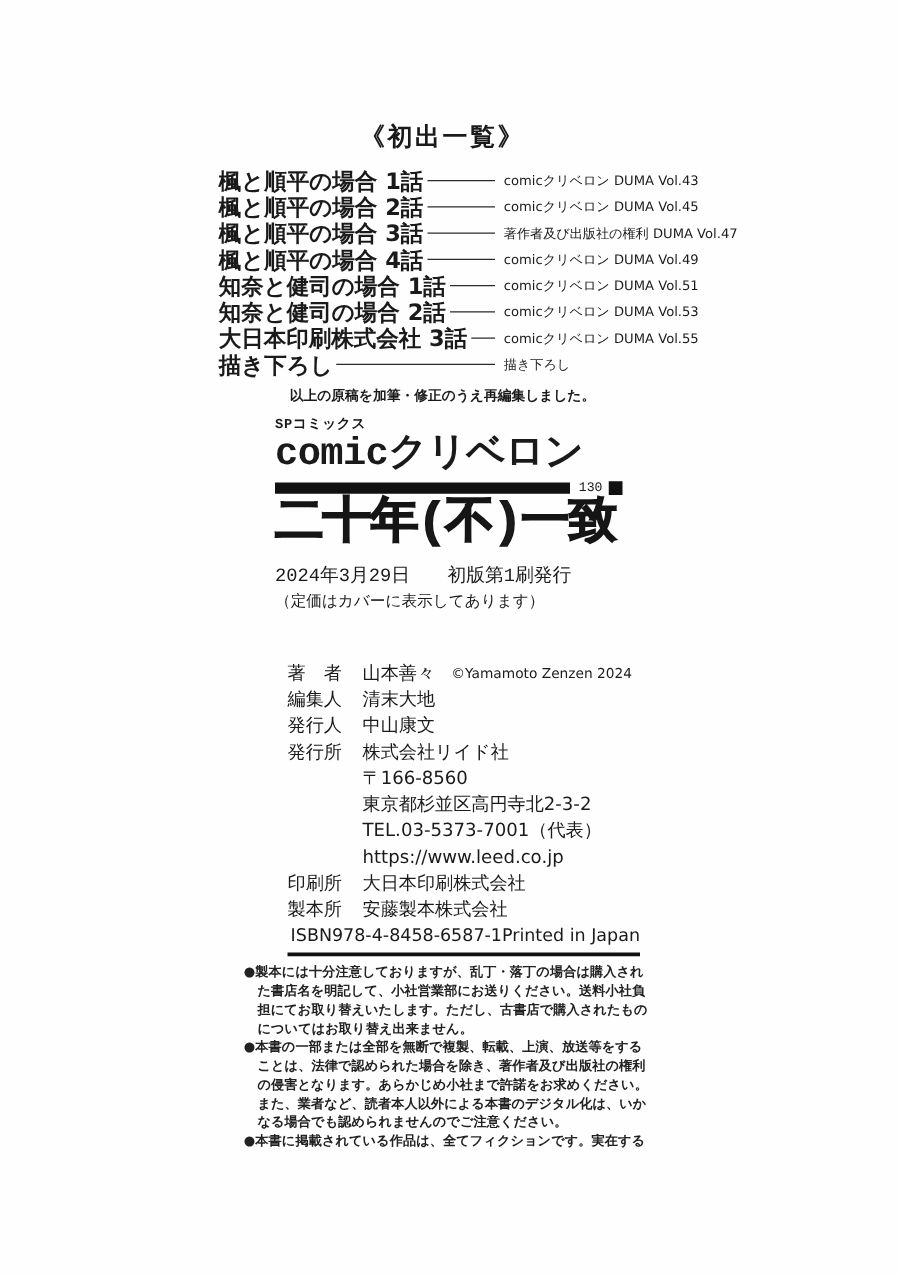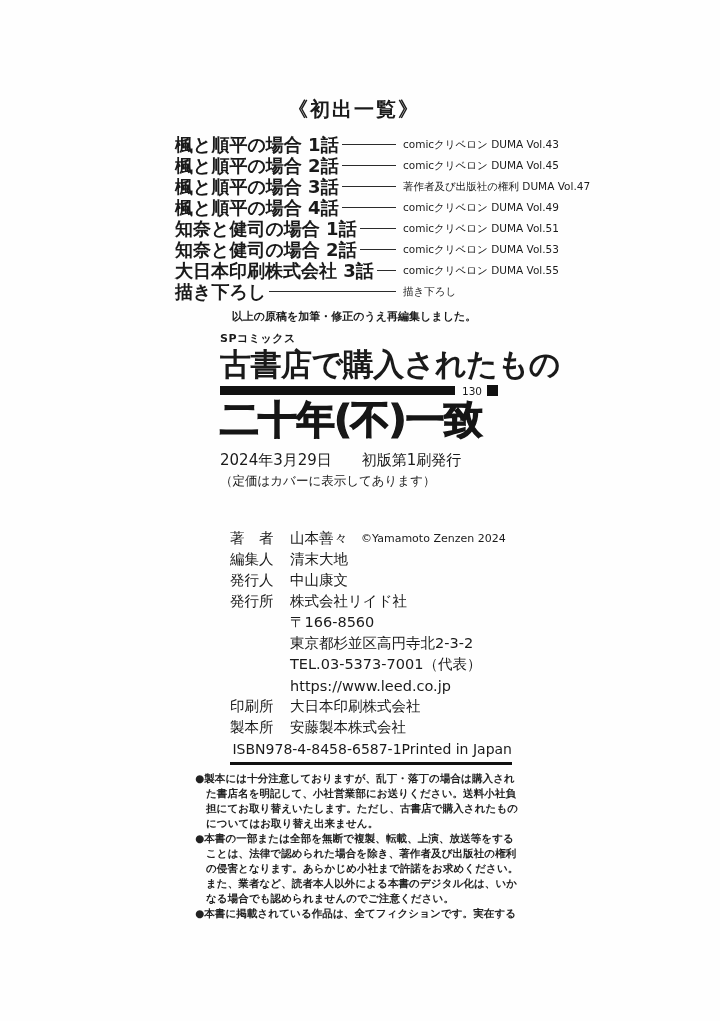--- a/index.html
+++ b/index.html
@@ -16,21 +16,21 @@
   .list-section { position:absolute; top:96px; left:175px; width:358px; }
   .list-title { font-size:20px; font-weight:bold; text-align:center; letter-spacing:2px; height:30px; }
   .list-rows { margin-top:8px; }
   .list-row { display:flex; align-items:center; height:21px; }
   .list-label { font-size:18px; font-weight:700; white-space:nowrap; }
   .leader { flex:1; height:1.5px; background:#2b2b2b; margin:0 7px 0 3px; }
   .list-source { width:130px; font-size:10.5px; white-space:nowrap; }
   .list-note { margin-top:7px; text-align:center; font-size:11px; font-weight:600; }
 
   
-  .imprint-section { position:absolute; top:331px; left:220px; width:278px; }
+  .imprint-section { position:absolute; top:331px; left:220px; width:278px;font-family:Liberation Mono, monospace; }
   .sp-small { font-size:11px; font-weight:600; letter-spacing:0.5px; }
   .series-large { font-size:31px; font-weight:bold; line-height:36px; white-space:nowrap; letter-spacing:-0.5px; }
   .bar-row { display:flex; align-items:center; margin-top:3px; height:11px; }
   .bar { flex:1; height:9px; background:#111; }
   .bar-num { font-size:10.5px; margin:0 5px 0 7px; }
   .bar-square { width:11px; height:11px; background:#111; }
   .book-title { font-size:39px; font-weight:bold; line-height:47px; white-space:nowrap; letter-spacing:-1px; -webkit-text-stroke:1.2px #151515; }
   .edition { font-size:15px; margin-top:8px; white-space:nowrap; }
   .price-note { font-size:12.5px; margin-top:3px; white-space:nowrap; }
 
@@ -94,21 +94,21 @@
       <span class="list-label">描き下ろし</span>
       <span class="leader"></span>
       <span class="list-source">描き下ろし</span>
     </div>
   </div>
   <div class="list-note">以上の原稿を加筆・修正のうえ再編集しました。</div>
 </section>
 
 <section class="imprint-section">
   <div class="sp-small">SPコミックス</div>
-  <div class="series-large">古書店で購入されたもの</div>
+  <div class="series-large">comicクリベロン</div>
   <div class="bar-row">
     <span class="bar"></span>
     <span class="bar-num">130</span>
     <span class="bar-square"></span>
   </div>
   <div class="book-title">二十年(不)一致</div>
   <div class="edition">2024年3月29日　　初版第1刷発行</div>
   <div class="price-note">（定価はカバーに表示してあります）</div>
 </section>
 

